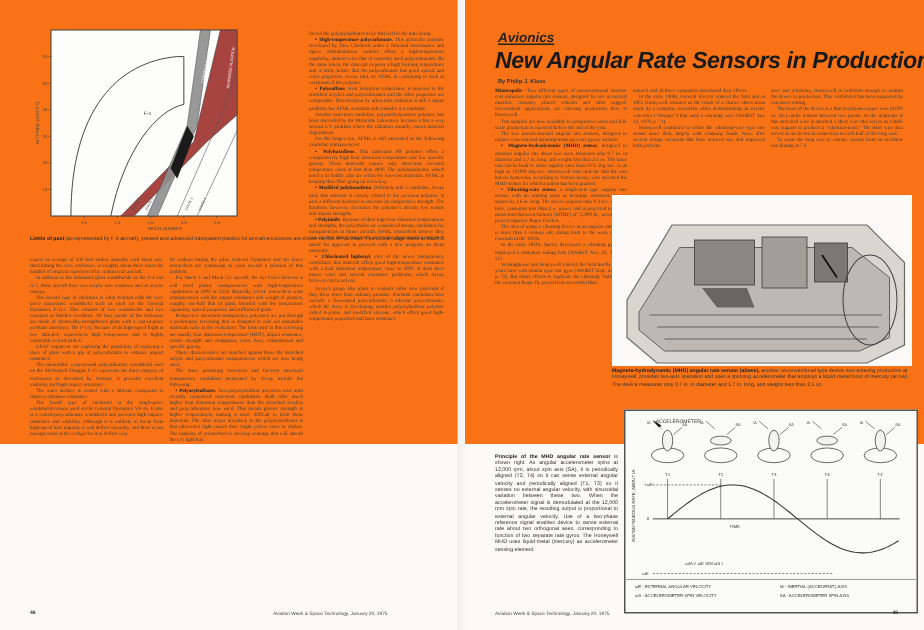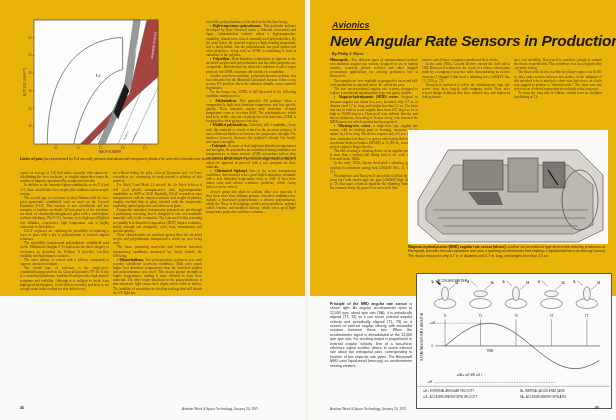--- a/index.html
+++ b/index.html
@@ -1,18 +1,18 @@
 <!DOCTYPE html>
 <html><head>
 <meta charset="utf-8">
 <style>
   * { box-sizing: border-box; margin: 0; padding: 0; }
   html, body { width: 616px; height: 420px; background: #fbfaf8; overflow: hidden; }
   body { position: relative; font-family: "Liberation Serif", serif; color: #333; }
-  .page { position: absolute; top: 0; height: 296px; background: #eab308; }
+  .page { position: absolute; top: 0; height: 296px; background: #f97316; }
   .page-left { left: 0; width: 306px; }
   .page-right { left: 310px; width: 306px; }
   .gutter { position: absolute; left: 305px; top: 0; width: 6px; height: 420px; background: linear-gradient(to right, #efeeea, #fbfaf8); }
 
   .col { position: absolute; font-size: 3.4px; line-height: 4.1px; text-align: justify; color: #3b3b3b; overflow: hidden; }
   .col p { text-indent: 4px; margin-bottom: 0.2px; }
   .col p.nind { text-indent: 0; }
   .col b { color: #222; }
 
   .chart { position: absolute; left: 20px; top: 18px; width: 140px; height: 138px; }

